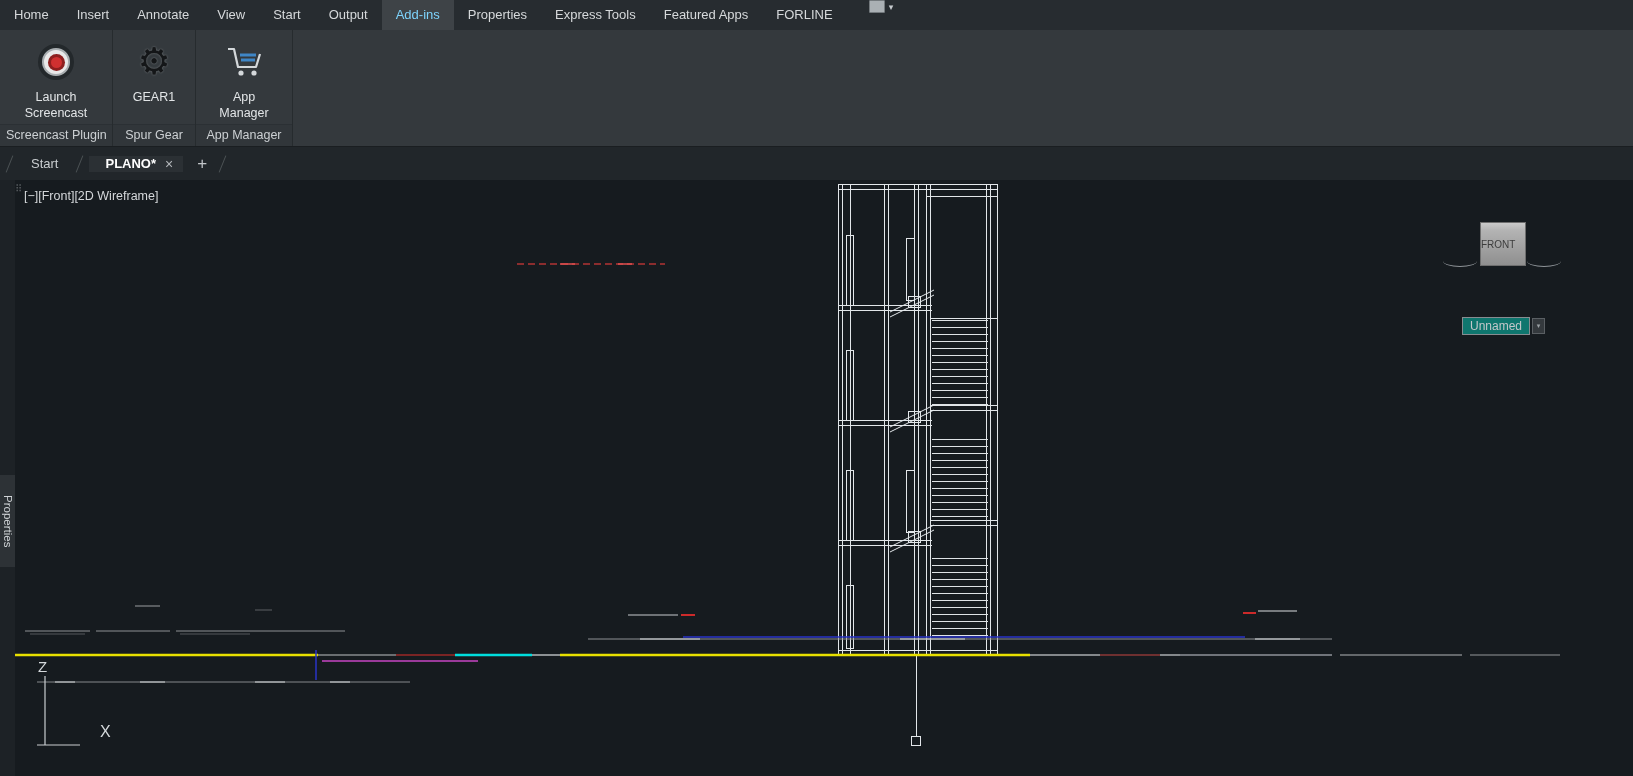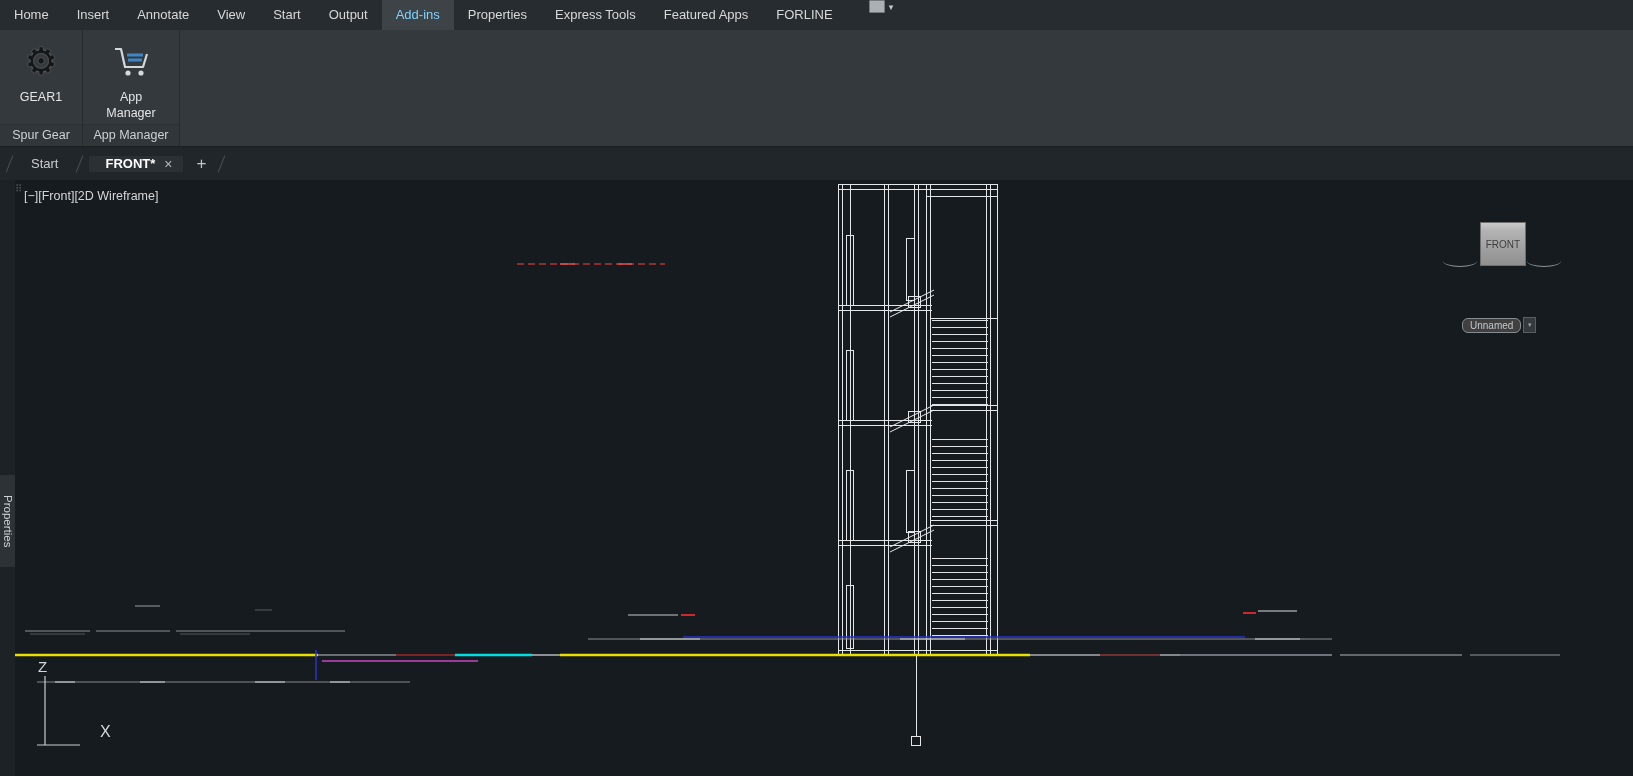--- a/index.html
+++ b/index.html
@@ -60,26 +60,26 @@
   .props-strip{position:absolute;left:0;top:0;width:15px;height:100%;background:#1d2226}
   .props-tab{position:absolute;left:0;top:295px;width:15px;height:92px;background:#2d3236;
     display:flex;align-items:center;justify-content:center}
   .props-tab span{writing-mode:vertical-rl;font-size:11.5px;color:#cfd3d6;white-space:nowrap}
   .vp-label{position:absolute;left:24px;top:9px;font-size:12.5px;color:#d4d7da;display:flex}
   .vp-label span{cursor:default}
   .viewcube{position:absolute;left:1443px;top:38px;width:120px;height:64px}
   .cube{position:absolute;left:37px;top:4px;width:46px;height:44px;
     background:linear-gradient(180deg,#cacaca 0%,#b3b3b3 18%,#8f8f8f 100%);
     border:1px solid #6e6e6e;color:#3c3c3c;font-size:10px;
-    display:flex;align-items:center;justify-content:center;cursor:default}
+    display:flex;align-items:center;justify-content:flex-start;cursor:default}
   .arc-left{position:absolute;left:0;top:37px;width:34px;height:12px;border-bottom:1px solid #8f9498;border-radius:50%}
   .arc-right{position:absolute;right:2px;top:37px;width:34px;height:12px;border-bottom:1px solid #8f9498;border-radius:50%}
   .viewctl{position:absolute;left:1462px;top:137px;display:flex;align-items:center}
-  .viewctl .vlabel{border:1px solid #878c90;background:#404040;color:#c3c7ca;
-    font-size:10px;padding:1px 7px;border-radius:6px;cursor:default}
+  .viewctl .vlabel{border:1px solid #878c90;background:#0f766e;color:#c3c7ca;
+    font-size:12px;padding:1px 7px;border-radius:0;cursor:default}
   .viewctl .dd{width:13px;height:16px;margin-left:2px;background:#34393d;border:1px solid #5a5f63;
     font-size:7px;color:#9aa0a4;display:flex;align-items:center;justify-content:center}
 </style>
 </head>
 <body>
 
 <div class="menubar">
   <div class="menu-item">Home</div>
   <div class="menu-item">Insert</div>
   <div class="menu-item">Annotate</div>
@@ -92,20 +92,35 @@
   <div class="menu-item">Featured Apps</div>
   <div class="menu-item">FORLINE</div>
   <div class="menu-overflow">
     <span class="thumb"></span>
     <span class="arrow">▾</span>
   </div>
 </div>
 
 <div class="ribbon">
 
+  <div class="panel w-screencast">
+    <div class="panel-buttons">
+      <div class="big-button">
+        <div class="icon-wrap">
+          <div class="ico-screencast">
+            <div class="ring">
+                <div class="dot"></div>
+              </div>
+          </div>
+        </div>
+        <div class="btn-label lbl-narrow">Launch Screencast</div>
+      </div>
+    </div>
+    <div class="panel-title">Screencast Plugin</div>
+  </div>
 
   <div class="panel w-gear">
     <div class="panel-buttons">
       <div class="big-button">
         <div class="icon-wrap">
           <span class="ico-gear">⚙</span>
         </div>
         <div class="btn-label">GEAR1</div>
       </div>
     </div>
@@ -134,21 +149,21 @@
   <div style="flex:1"></div>
 </div>
 
 <div class="filetabs">
   <span class="slant"></span>
   <div class="ftab">
     <span>Start</span>
   </div>
   <span class="slant"></span>
   <div class="ftab active">
-    <span>FRONT*</span>
+    <span>PLANO*</span>
     <span class="close">×</span>
   </div>
   <div class="newtab">+</div>
   <span class="slant"></span>
 </div>
 
 <div class="canvas">
 
   <svg width="1633" height="596" viewBox="0 0 1633 596">
     <defs>

